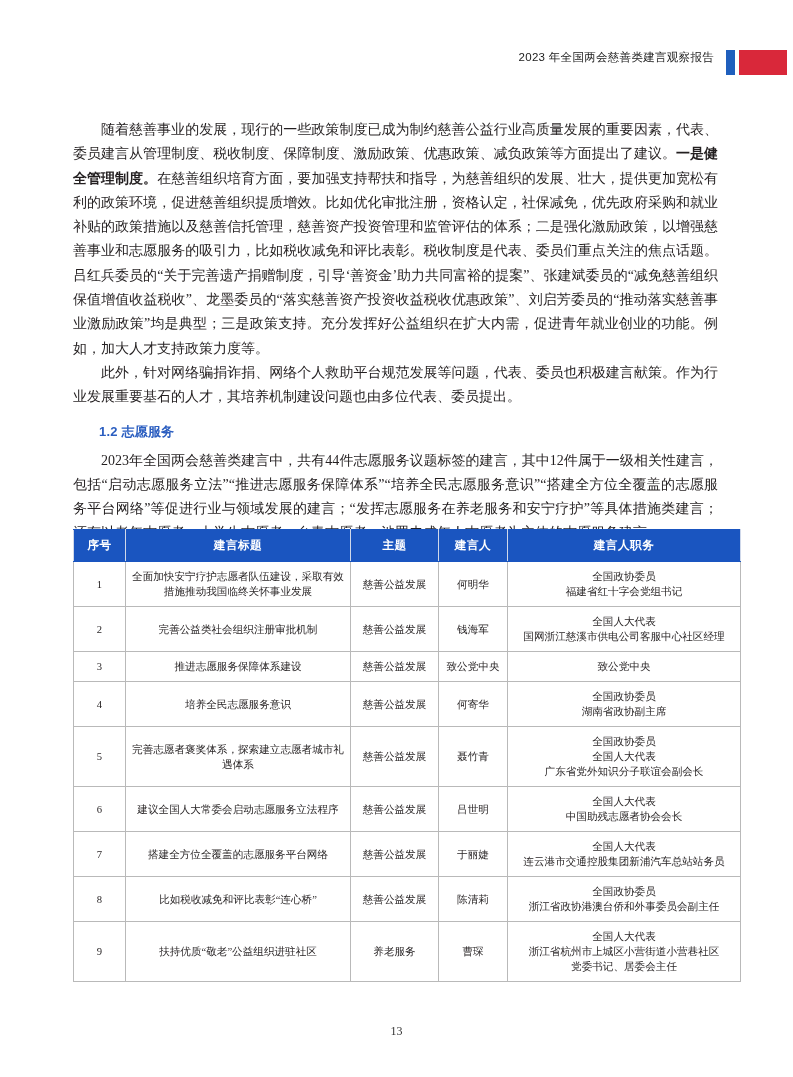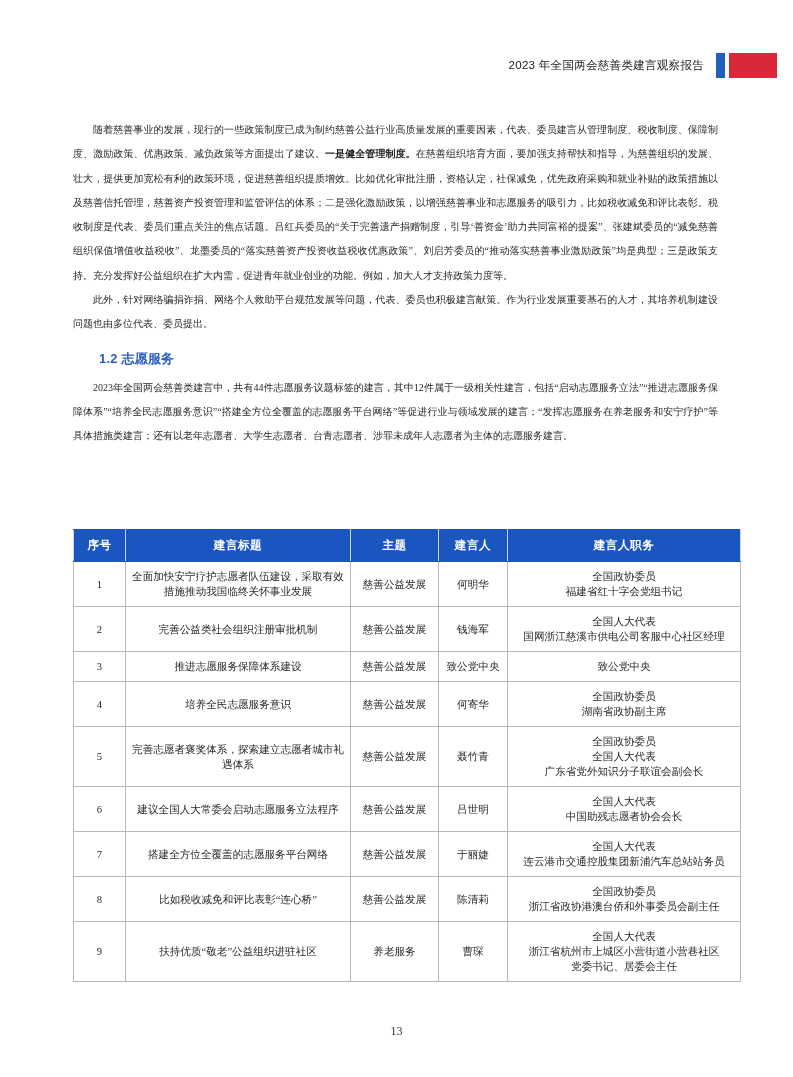--- a/index.html
+++ b/index.html
@@ -14,24 +14,23 @@
     font-family: "Liberation Sans", "DejaVu Sans", sans-serif;
     color: #231f20;
     overflow: hidden;
   }
 
   
   .page-header {
     position: absolute;
     top: 50px;
     left: 0;
-    right: 16px;
+    right: 6px;
     height: 30px;
     display: flex;
-    align-items: center;
     justify-content: flex-end;
   }
   .header-title {
     font-size: 11.5px;
     color: #1a1a1a;
     letter-spacing: 0.3px;
     font-weight: 500;
     white-space: nowrap;
     margin-right: 12px;
   }
@@ -55,21 +54,21 @@
 
   
   .content {
     position: absolute;
     top: 118px;
     left: 73px;
     width: 645px;
   }
   p.para {
     margin: 0 0 0 0;
-    font-size: 10px;
+    font-size: 14px;
     line-height: 24.3px;
     text-align: justify;
     text-justify: inter-ideograph;
     text-indent: 2em;
     color: #231f20;
     font-family: "Liberation Serif", "DejaVu Serif", serif;
   }
   p.para.p2 { margin-top: 0px; }
   .bold-inline { font-weight: bold; }
 

